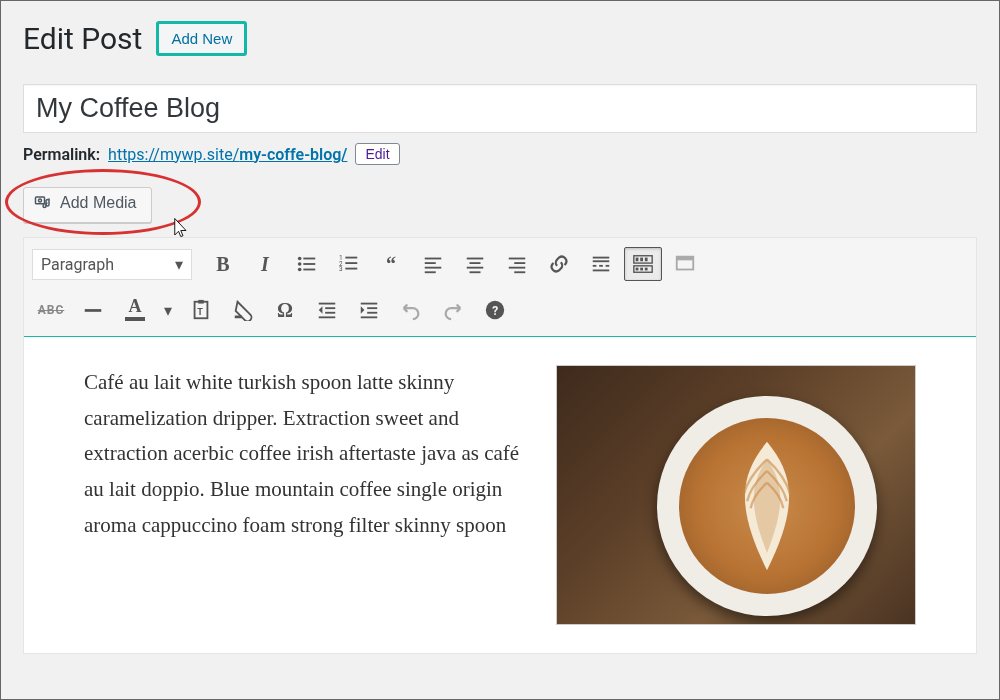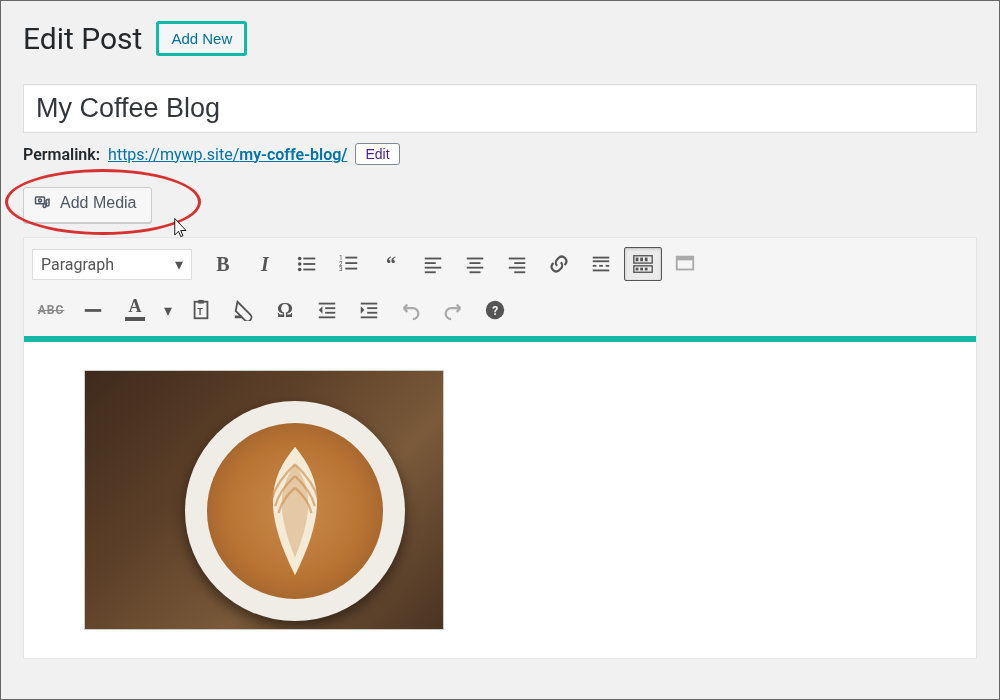--- a/index.html
+++ b/index.html
@@ -39,21 +39,21 @@
   }
   .callout-ellipse {
     position: absolute; left: -18px; top: -18px; width: 196px; height: 66px;
     border: 3px solid #d83131; border-radius: 50%; pointer-events:none;
   }
   .cursor {
     position: absolute; left: 148px; top: 30px; width: 18px; height: 24px; pointer-events:none;
   }
   .cursor svg { width: 18px; height: 24px; }
   .editor-box { border: 1px solid #e5e5e5; background:#fff; }
-  .toolbar { background: #f5f5f5; border-bottom: 6px solid #14b8a6; padding: 6px 8px; }
+  .toolbar { background: #f5f5f5; border-bottom: 1px solid #14b8a6; padding: 6px 8px; }
   .toolbar-row { display:flex; align-items:center; gap:4px; flex-wrap:wrap; min-height:40px; }
   .format-select {
     width: 160px; border:1px solid #ddd; background:#fff; padding:5px 8px; font-size:16px;
     color:#555; display:flex; justify-content:space-between; align-items:center; margin-right:8px;
   }
   .tbtn {
     width: 38px; height: 34px; display:flex; align-items:center; justify-content:center;
     color:#555; border:1px solid transparent; border-radius:2px; cursor:pointer;
   }
   .tbtn.active { border-color:#555; background:#ebebeb; box-shadow: inset 0 1px 3px rgba(0,0,0,.2); }
@@ -293,20 +293,21 @@
         <div class="tbtn">
             <svg viewBox="0 0 24 24">
               <circle cx="12" cy="12" r="10"></circle>
               <text x="9" y="17" font-size="13" fill="#f5f5f5" font-weight="700">?</text>
             </svg>
           </div>
       </div>
     </div>
 
     <div class="content-area">
+      <div class="content-text">Café au lait white turkish spoon latte skinny caramelization dripper. Extraction sweet and extraction acerbic coffee irish aftertaste java as café au lait doppio. Blue mountain coffee single origin aroma cappuccino foam strong filter skinny spoon</div>
       <div class="content-img">
         <div class="cup-outer">
           <div class="cup-inner"></div>
           <div class="foam">
             <svg viewBox="0 0 100 120">
               <path d="M50 5 C 30 30, 20 55, 50 115 C 80 55, 70 30, 50 5 Z" fill="#f4ead6"></path>
               <path d="M50 20 C 38 38, 32 55, 50 100 C 68 55, 62 38, 50 20 Z" fill="#c98b4a" opacity=".35"></path>
               <g stroke="#c98b4a" stroke-width="2" fill="none" opacity=".6">
                 <path d="M50 20 q -16 15 -20 30"></path>
                 <path d="M50 30 q -14 13 -17 26"></path>

